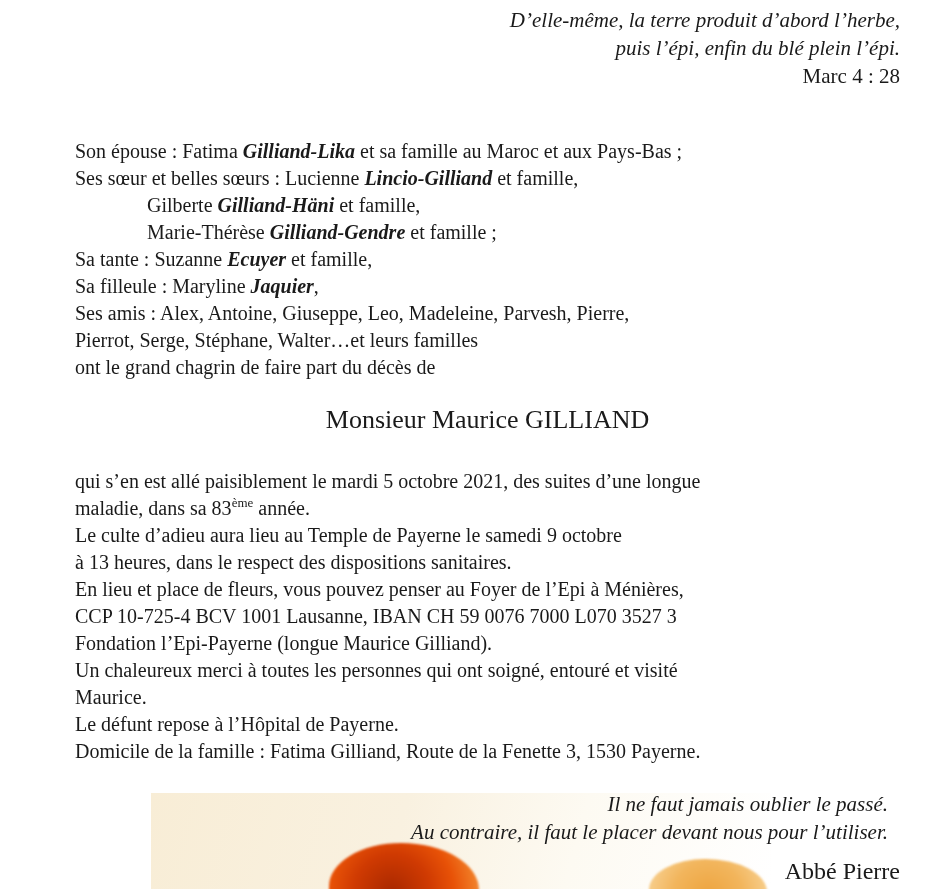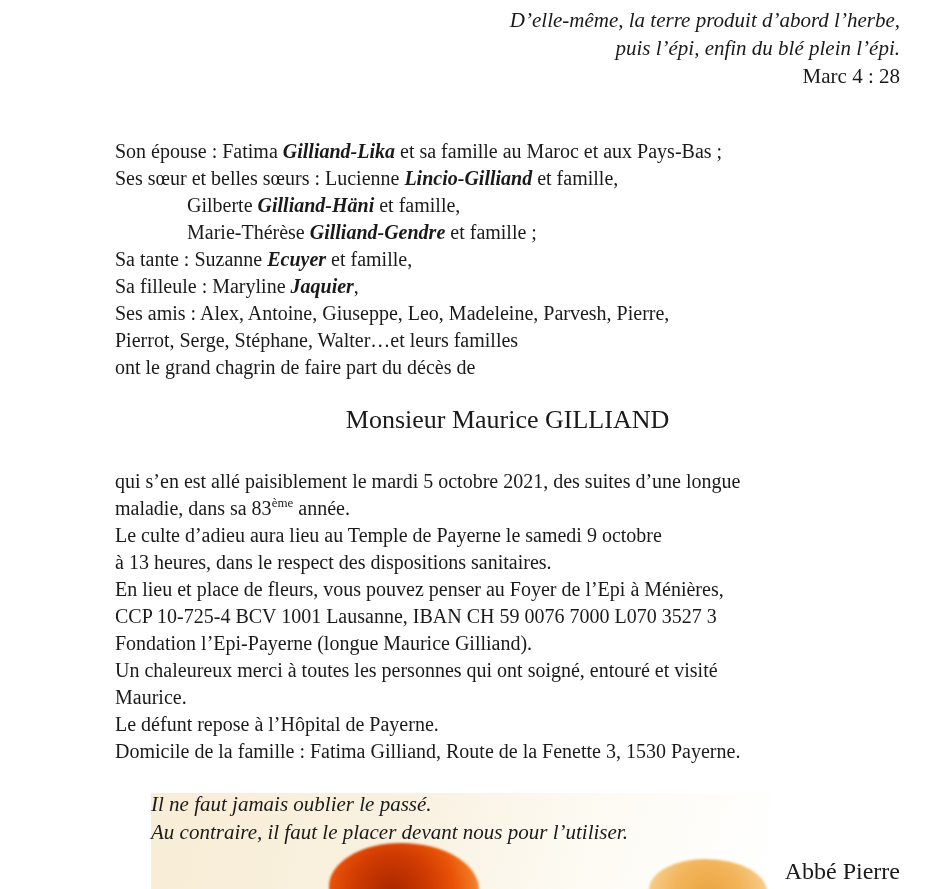--- a/index.html
+++ b/index.html
@@ -9,21 +9,21 @@
   }
   body {
     width: 950px;
     height: 889px;
     overflow: hidden;
     font-family: "Liberation Serif", serif;
     color: #1a1a1a;
     position: relative;
   }
   .content {
-    padding-left: 115px;
+    padding-left: 75px;
     padding-right: 50px;
   }
   
   .top-quote {
     margin-top: 6px;
     text-align: right;
     font-style: italic;
     font-size: 21px;
     line-height: 28px;
   }
@@ -90,24 +90,24 @@
     left: 498px;
     top: 66px;
     width: 118px;
     height: 64px;
     border-radius: 55% 60% 40% 50%;
     background: radial-gradient(circle at 50% 60%, #eda33d 0%, #f2b55c 50%, #f7cd8a 85%, #fbe6c4 100%);
     filter: blur(1px);
   }
   .bottom-quote {
     position: absolute;
-    right: 0;
+    right: 12px;
     top: -3px;
     width: 100%;
-    text-align: left;
+    text-align: right;
     font-style: italic;
     font-size: 21px;
     line-height: 28px;
   }
   .bottom-attr {
     position: absolute;
     right: 0;
     top: 64px;
     text-align: right;
     font-style: normal;

